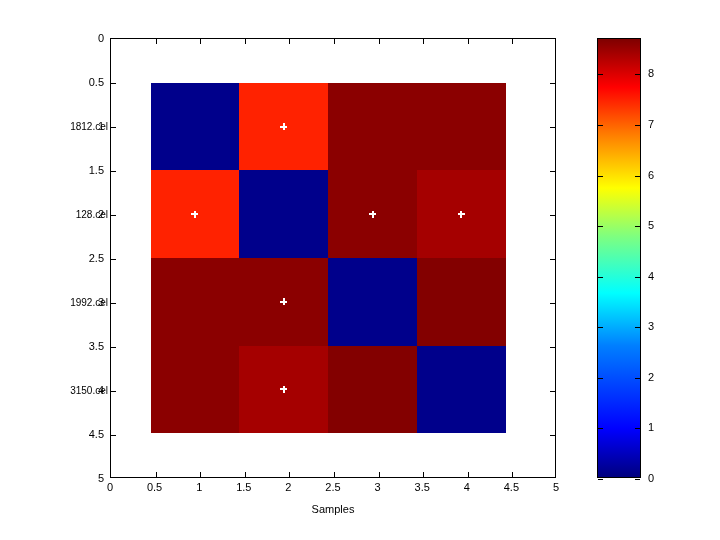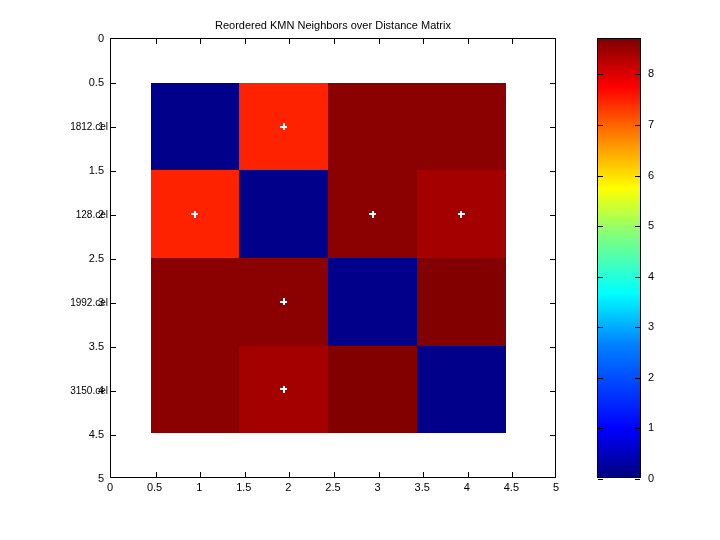--- a/index.html
+++ b/index.html
@@ -195,21 +195,20 @@
     color: #000000;
     transform: translateY(-50%);
     white-space: nowrap;
   }
 </style>
 </head>
 <body>
 
 <div id="figure">
 
-  <div id="plot-title">Reordered KMN Neighbors over Distance Matrix</div>
 
   <div id="axes">
     <div id="axes-inner">
       <div id="heatmap">
           <div class="cell" style="background: rgb(0, 0, 139);"></div>
           <div class="cell" style="background: rgb(255, 34, 0);">
             <div class="marker"></div>
           </div>
           <div class="cell" style="background: rgb(139, 0, 0);"></div>
           <div class="cell" style="background: rgb(139, 0, 0);"></div>
@@ -303,20 +302,21 @@
       <div class="yticklabel" style="left: 74px; width: 30px; top: 434px;">4.5</div>
       <div class="yticklabel" style="left: 74px; width: 30px; top: 478px;">5</div>
     </div>
   <div id="yrow-labels">
       <div class="yrowlabel" style="left: 62px; width: 46px; top: 126px;">1812.cel</div>
       <div class="yrowlabel" style="left: 62px; width: 46px; top: 214px;">128.cel</div>
       <div class="yrowlabel" style="left: 62px; width: 46px; top: 302px;">1992.cel</div>
       <div class="yrowlabel" style="left: 62px; width: 46px; top: 390px;">3150.cel</div>
     </div>
 
+  <div id="xlabel">Samples</div>
 
   <div id="colorbar">
       <div class="cb-tick-left" style="top: 440px;"></div>
       <div class="cb-tick-right" style="top: 440px;"></div>
       <div class="cb-tick-left" style="top: 389.425px;"></div>
       <div class="cb-tick-right" style="top: 389.425px;"></div>
       <div class="cb-tick-left" style="top: 338.851px;"></div>
       <div class="cb-tick-right" style="top: 338.851px;"></div>
       <div class="cb-tick-left" style="top: 288.276px;"></div>
       <div class="cb-tick-right" style="top: 288.276px;"></div>

